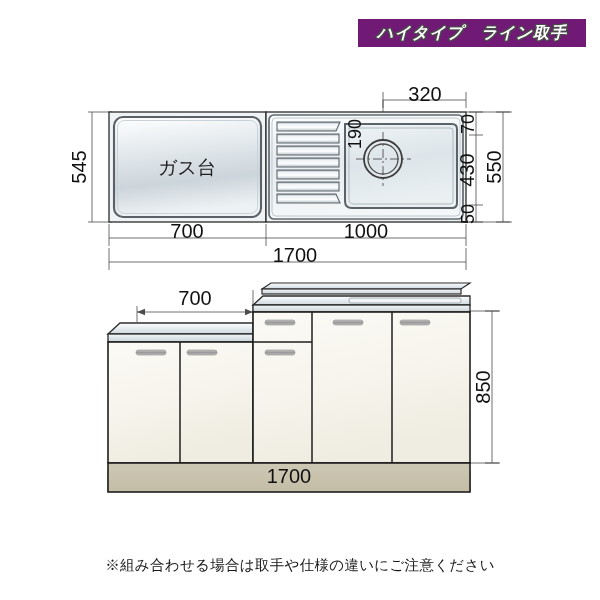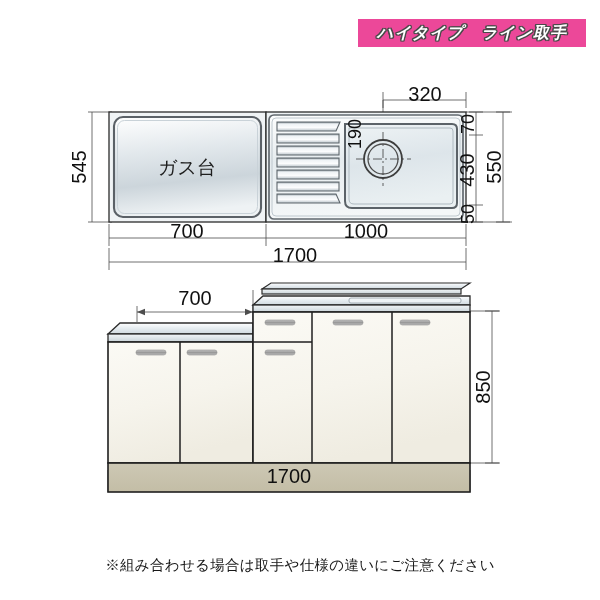--- a/index.html
+++ b/index.html
@@ -28,21 +28,21 @@
     height: 600px;
     display: block;
   }
   
   .banner {
     position: absolute;
     left: 358px;
     top: 19px;
     width: 228px;
     height: 28px;
-    background: #ec4899;
+    background: #701a75;
     display: flex;
     align-items: center;
     justify-content: center;
   }
   .banner-text {
     font-family: "DejaVu Sans", "Liberation Sans", sans-serif;
     font-size: 16px;
     font-weight: bold;
     font-style: italic;
     color: #ffffff;

